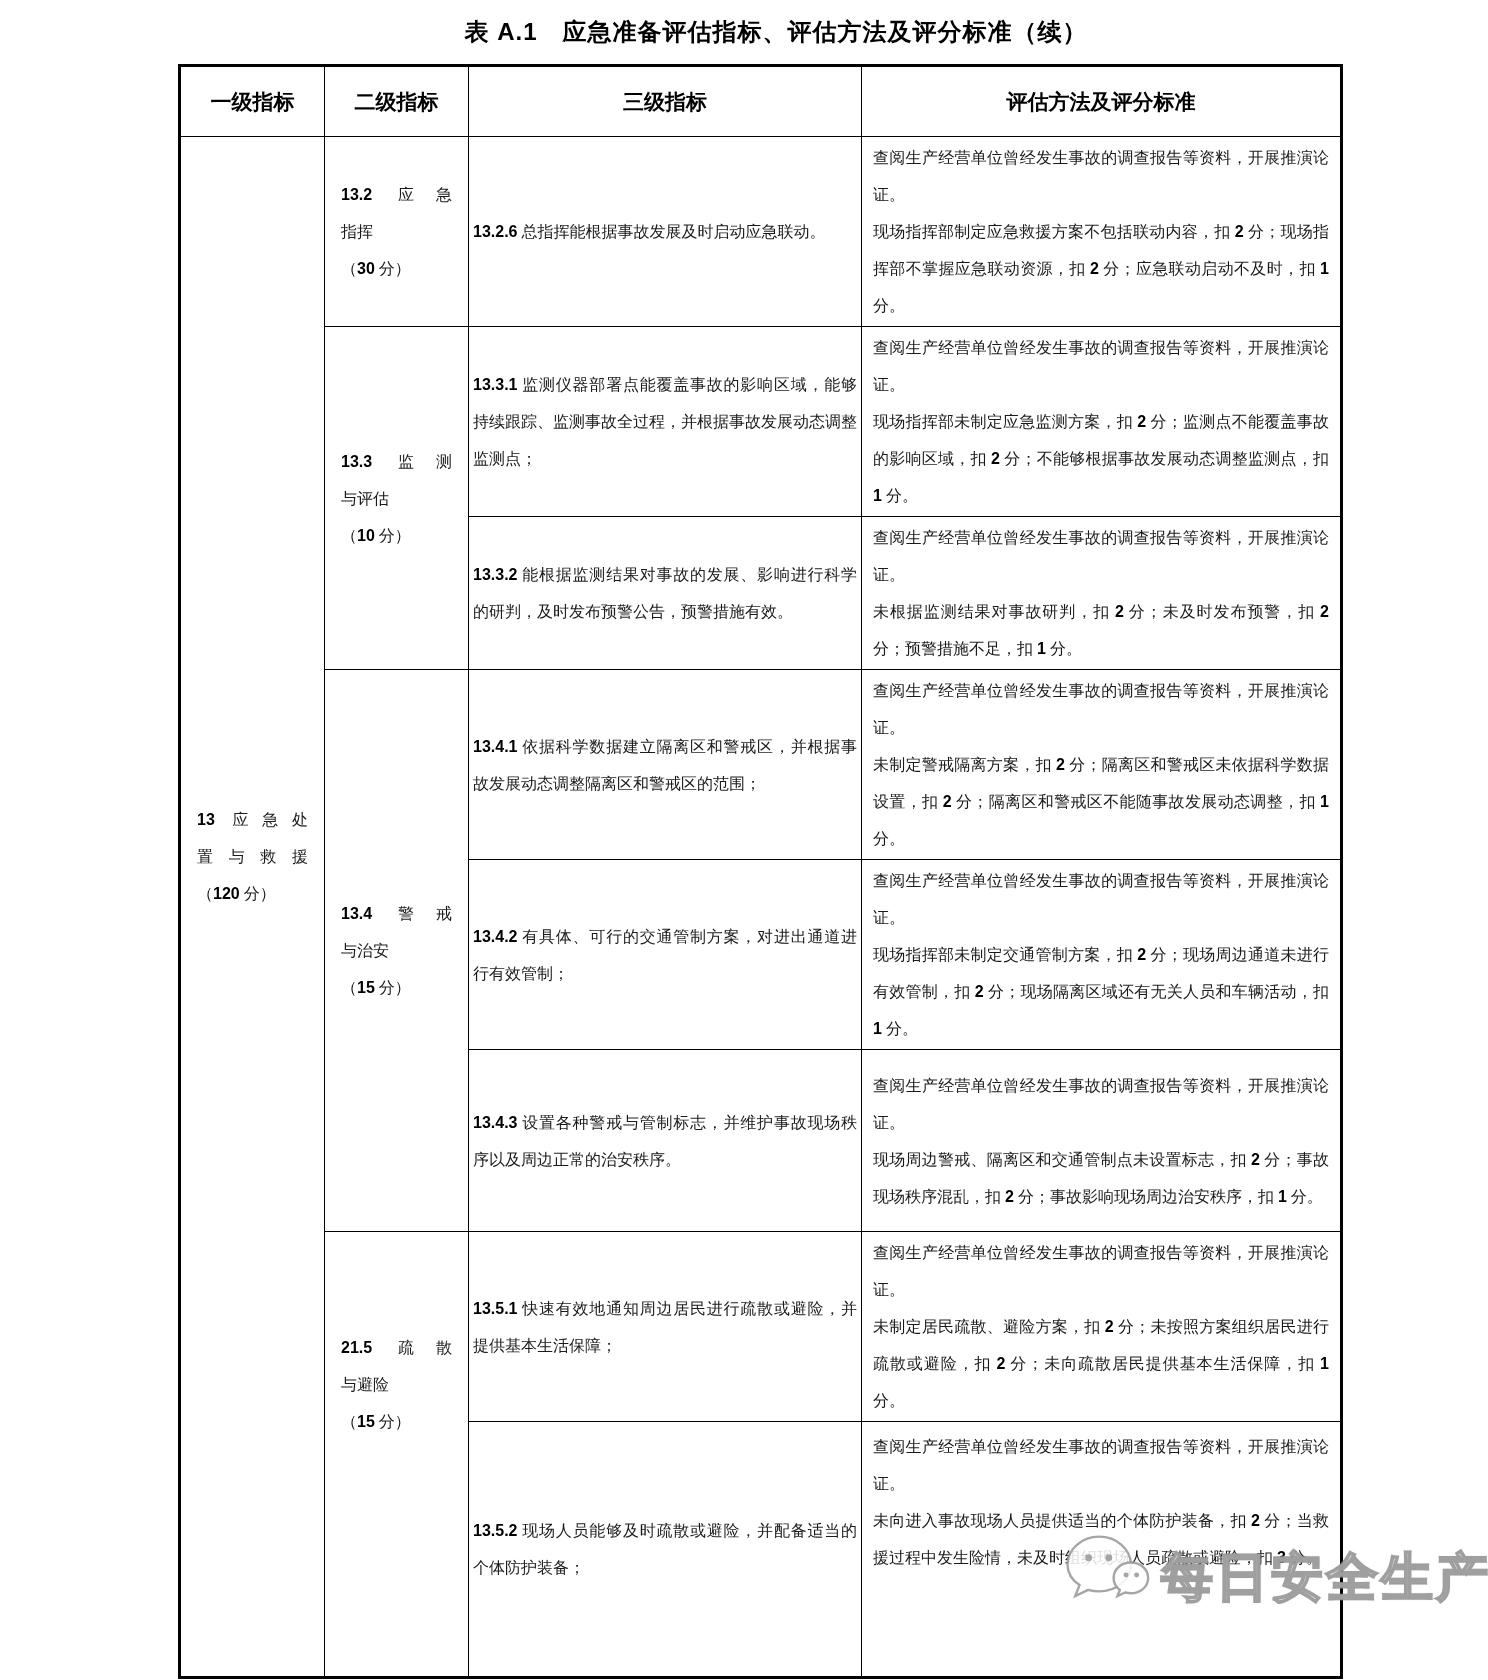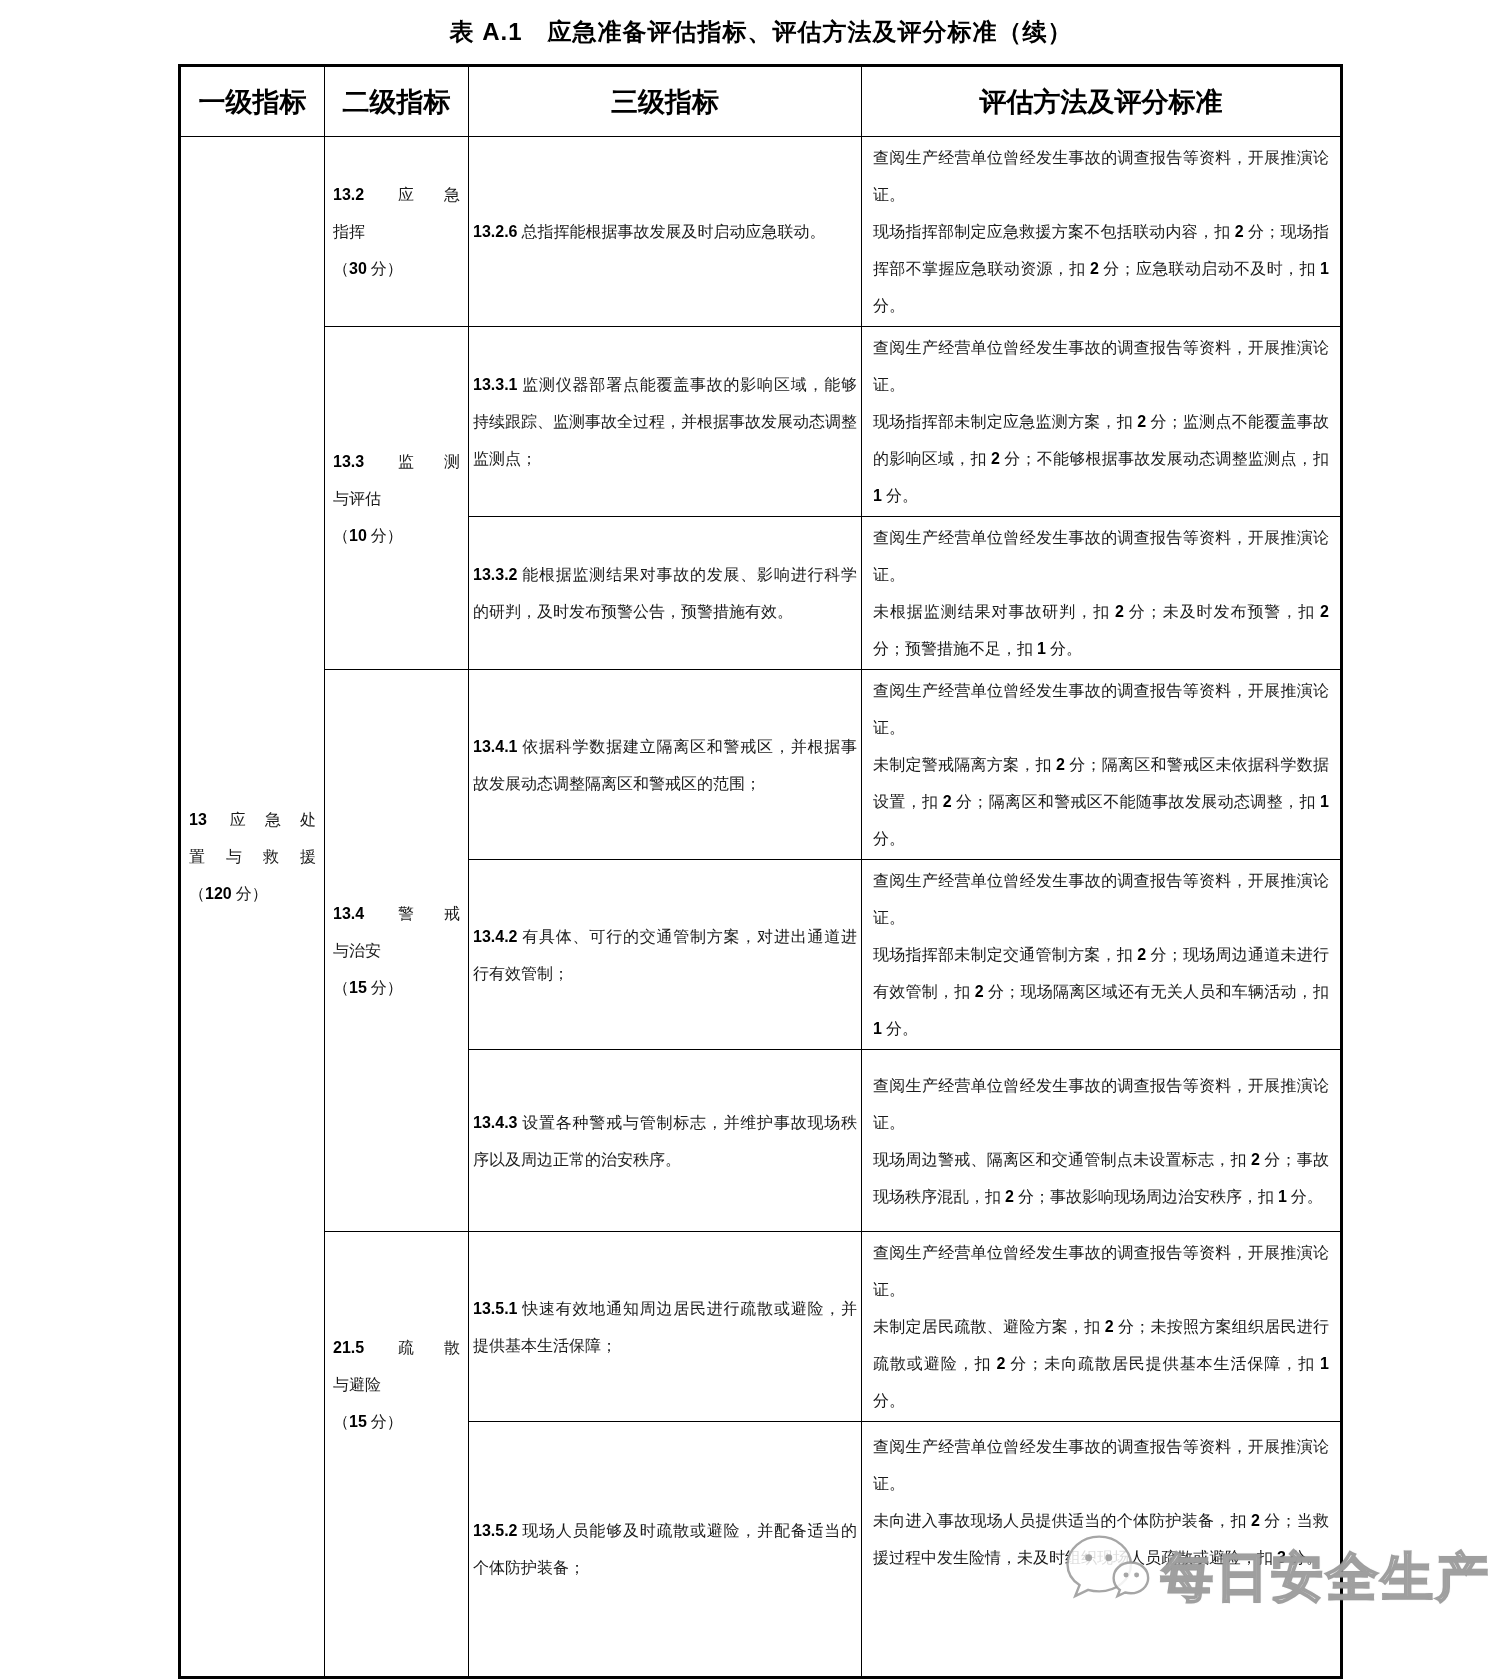--- a/index.html
+++ b/index.html
@@ -1,39 +1,39 @@
 <!DOCTYPE html>
 <html><head>
 <meta charset="utf-8">
 <style>
   html,body { margin:0; padding:0; background:#ffffff; }
   .page {
     position:relative; width:1488px; height:1680px; background:#ffffff;
     font-family:"Liberation Serif", serif; color:#1a1a1a; overflow:hidden;
   }
   .doc-title {
-    position:absolute; top:16px; left:180px; width:1162px;
+    position:absolute; top:16px; left:195px; width:1162px;
     text-align:center; font-family:"Liberation Sans", sans-serif;
     font-weight:bold; font-size:24px; color:#000; letter-spacing:1px;
   }
   table.eval {
     position:absolute; left:178px; top:64px; width:1162px;
     border-collapse:collapse; table-layout:fixed;
     border:3px solid #000;
   }
   th, td { border:1.5px solid #000; vertical-align:middle; }
   th {
     font-family:"Liberation Sans", sans-serif; font-weight:bold;
-    font-size:27px; color:#000; text-align:center; height:69px; padding:0 4px;
+    font-size:21px; color:#000; text-align:center; height:69px; padding:0 4px;
   }
   td { font-size:16px; line-height:37px; color:#1a1a1a;margin-top:28px; }
   tr.r0 { height:183px; } tr.r1 { height:190px; } tr.r2 { height:146px; }
   tr.r3 { height:188px; } tr.r4 { height:186px; } tr.r5 { height:182px; }
   tr.r6 { height:186px; } tr.r7 { height:256px; }
-  .c1, .c2 { padding:0 8px; }
+  .c1, .c2 { padding:0 16px; }
   .c3 { padding:2px 4px; }
   .c4 { padding:2px 11px; }
   .c4.vtop { vertical-align:top; padding-top:6px; }
   .c1.shift-up-sm { padding-bottom:100px; }
   .c2.shift-up { padding-bottom:140px; }
   p { margin:0; text-align:justify; }
   .line { text-align:left; }
   .jfy { text-align:justify; text-align-last:justify; }
   b {
     font-family:"Liberation Sans", sans-serif; font-weight:bold; color:#000;

